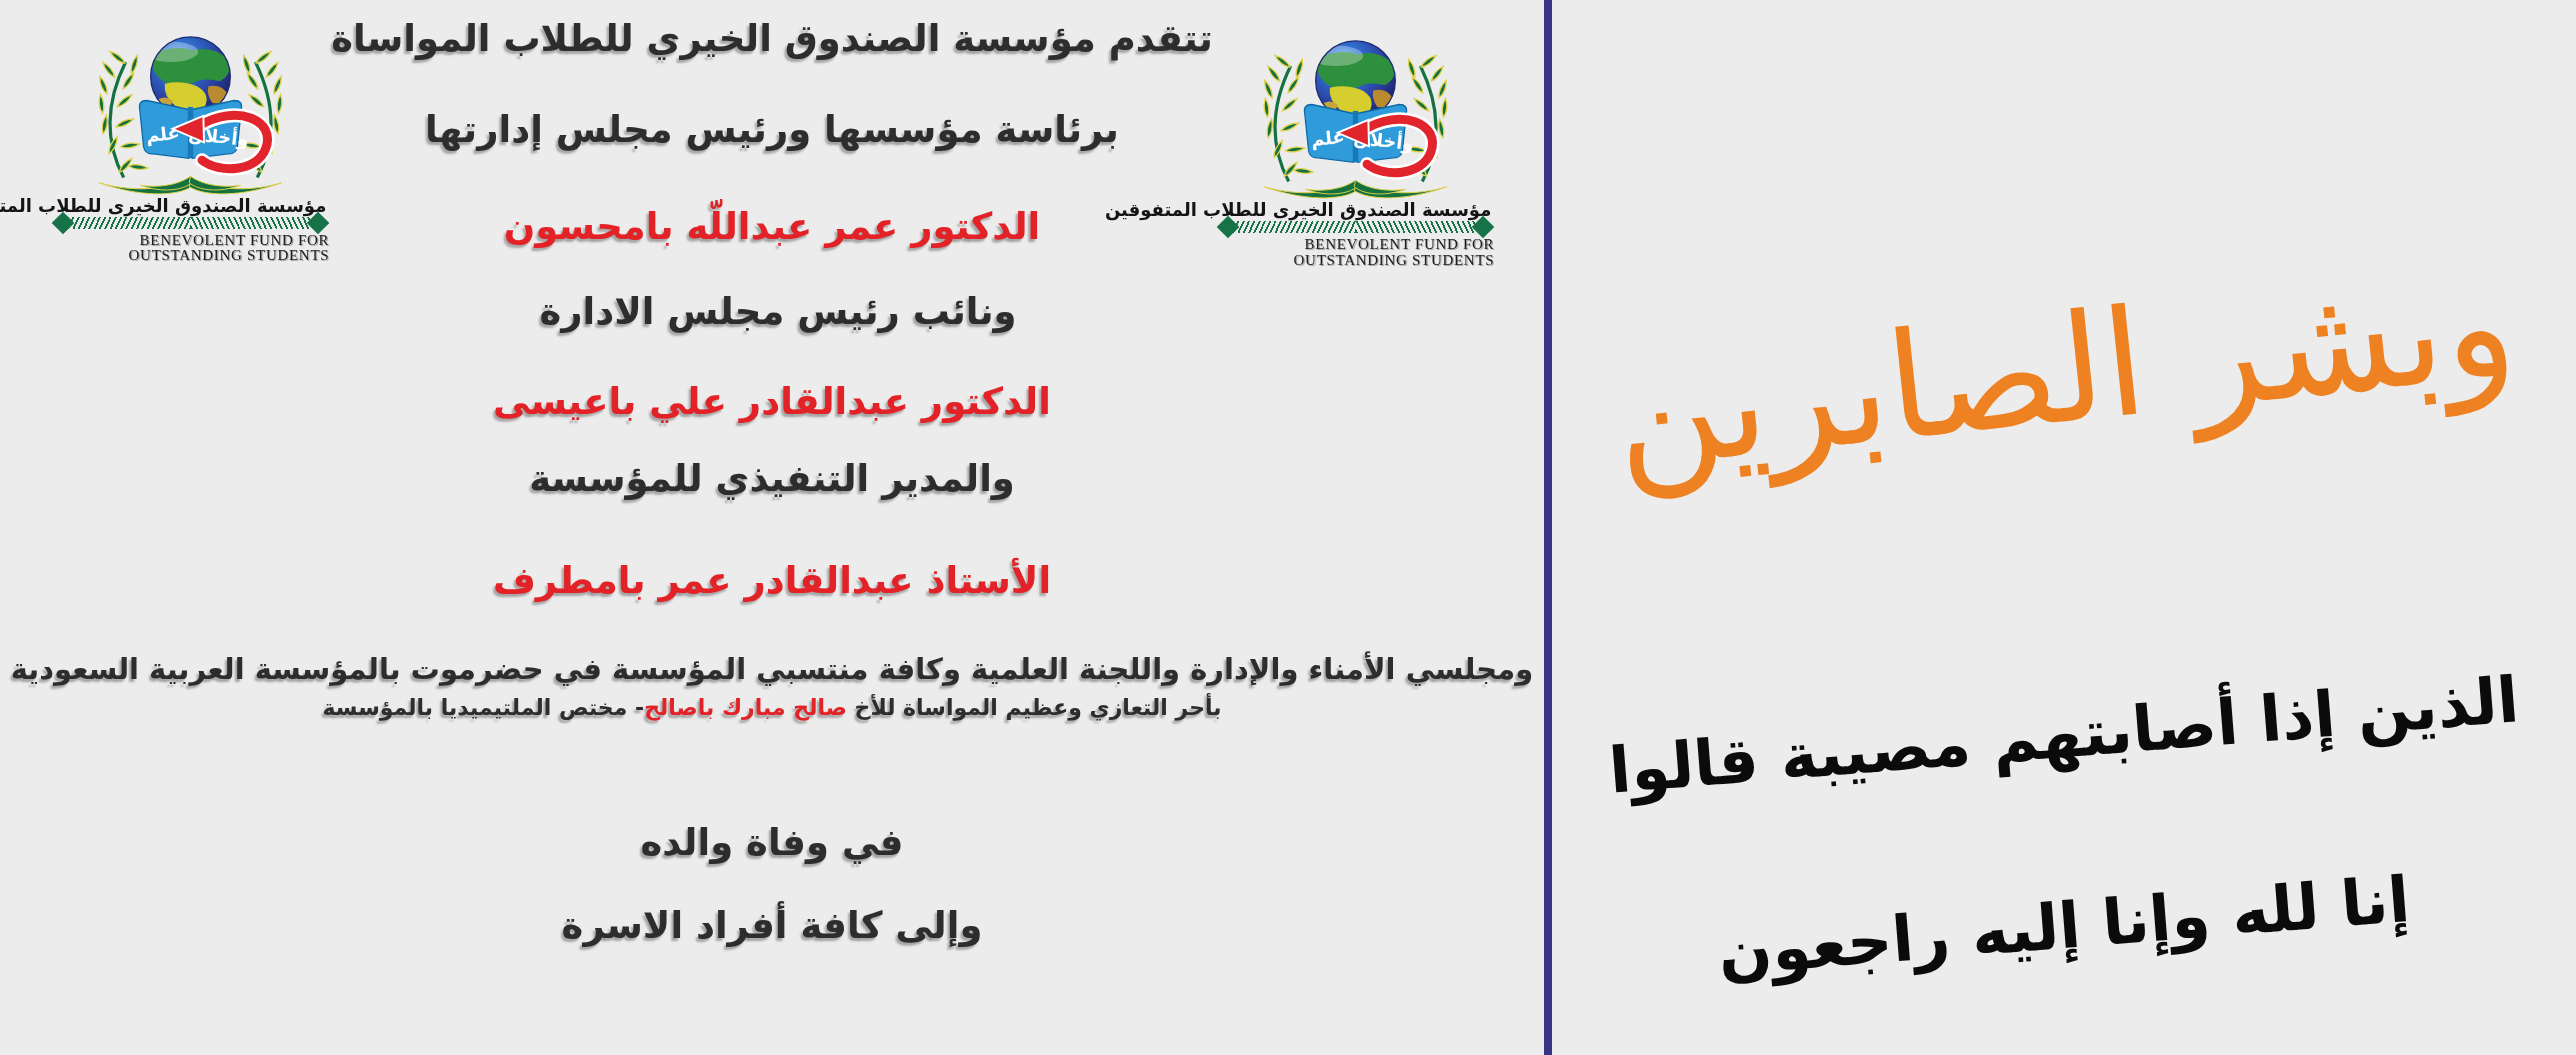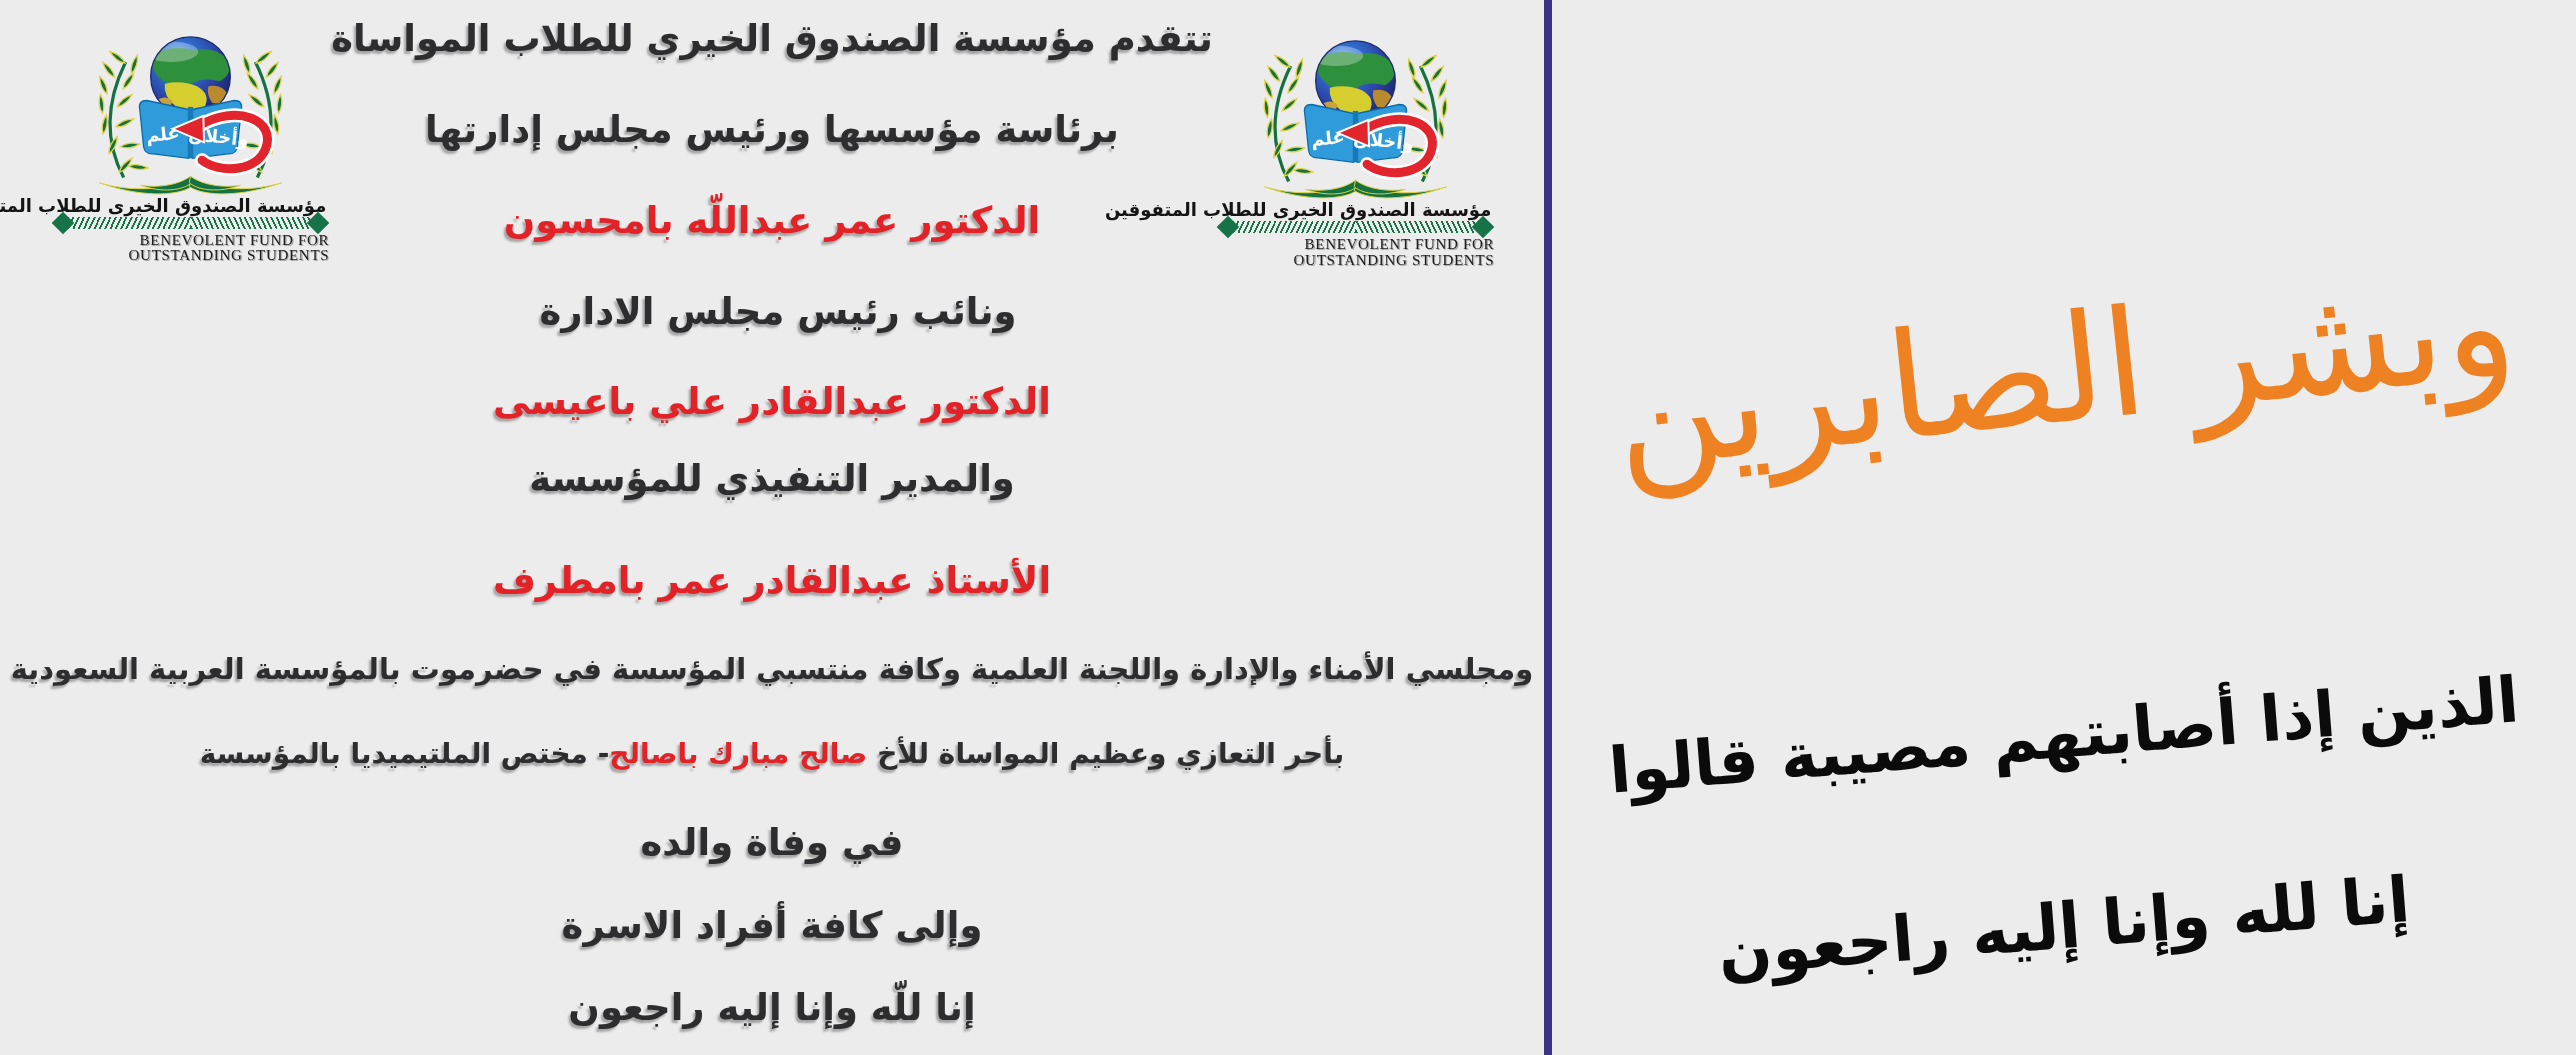--- a/index.html
+++ b/index.html
@@ -22,27 +22,27 @@
     position: absolute; left: 0; right: 0;
     text-align: center; direction: rtl;
     font-weight: bold; font-size: 37px; line-height: 1.25;
     color: #2d2d30; white-space: nowrap;
     text-shadow: -2.2px 2.9px 2.2px rgba(50,50,50,0.38);
   }
   .t-line.red { color: #e32227; }
   .t-line .red-name { color: #e32227; }
   .l1  { top: 16px;  }
   .l2  { top: 107px; }
-  .l3  { top: 198px; }
+  .l3  { top: 204px; }
   .l4  { top: 289px; padding-left: 12px; }
   .l5  { top: 379px; }
   .l6  { top: 456px; }
   .l7  { top: 558px; }
   .l8  { top: 651px; font-size: 29px; }
-  .l9  { top: 736px; font-size: 28px; }
+  .l9  { top: 694px; font-size: 22px; }
   .l10 { top: 820px; }
   .l11 { top: 903px; }
   .l12 { top: 985px; }
 
   
   .logo { position: absolute; width: 257px; height: 247px; }
   .logo-left  { left: 62px;  top: 22px; }
   .logo-right { left: 1227px; top: 26.4px; }
   .logo-art { position: absolute; left: 0; top: 0; width: 257px; height: 175px; }
   .logo-ar {
@@ -213,21 +213,20 @@
     <div class="t-line l2">برئاسة مؤسسها ورئيس مجلس إدارتها</div>
     <div class="t-line l3 red">الدكتور عمر عبداللّه بامحسون</div>
     <div class="t-line l4">ونائب رئيس مجلس الادارة</div>
     <div class="t-line l5 red">الدكتور عبدالقادر علي باعيسى</div>
     <div class="t-line l6">والمدير التنفيذي للمؤسسة</div>
     <div class="t-line l7 red">الأستاذ عبدالقادر عمر بامطرف</div>
     <div class="t-line l8">ومجلسي الأمناء والإدارة واللجنة العلمية وكافة منتسبي المؤسسة في حضرموت بالمؤسسة العربية السعودية</div>
     <div class="t-line l9"><span>بأحر التعازي وعظيم المواساة للأخ </span><span class="red-name">صالح مبارك باصالح</span><span>- مختص الملتيميديا بالمؤسسة</span></div>
     <div class="t-line l10">في وفاة والده</div>
     <div class="t-line l11">وإلى كافة أفراد الاسرة</div>
-    <div class="t-line l12">إنا للّه وإنا إليه راجعون</div>
   </div>
 
   <div class="divider"></div>
 
   <div class="right-panel">
     <div class="callig callig-orange">وبشر الصابرين</div>
     <div class="callig callig-black1">الذين إذا أصابتهم مصيبة قالوا</div>
     <div class="callig callig-black2">إنا لله وإنا إليه راجعون</div>
   </div>
 

